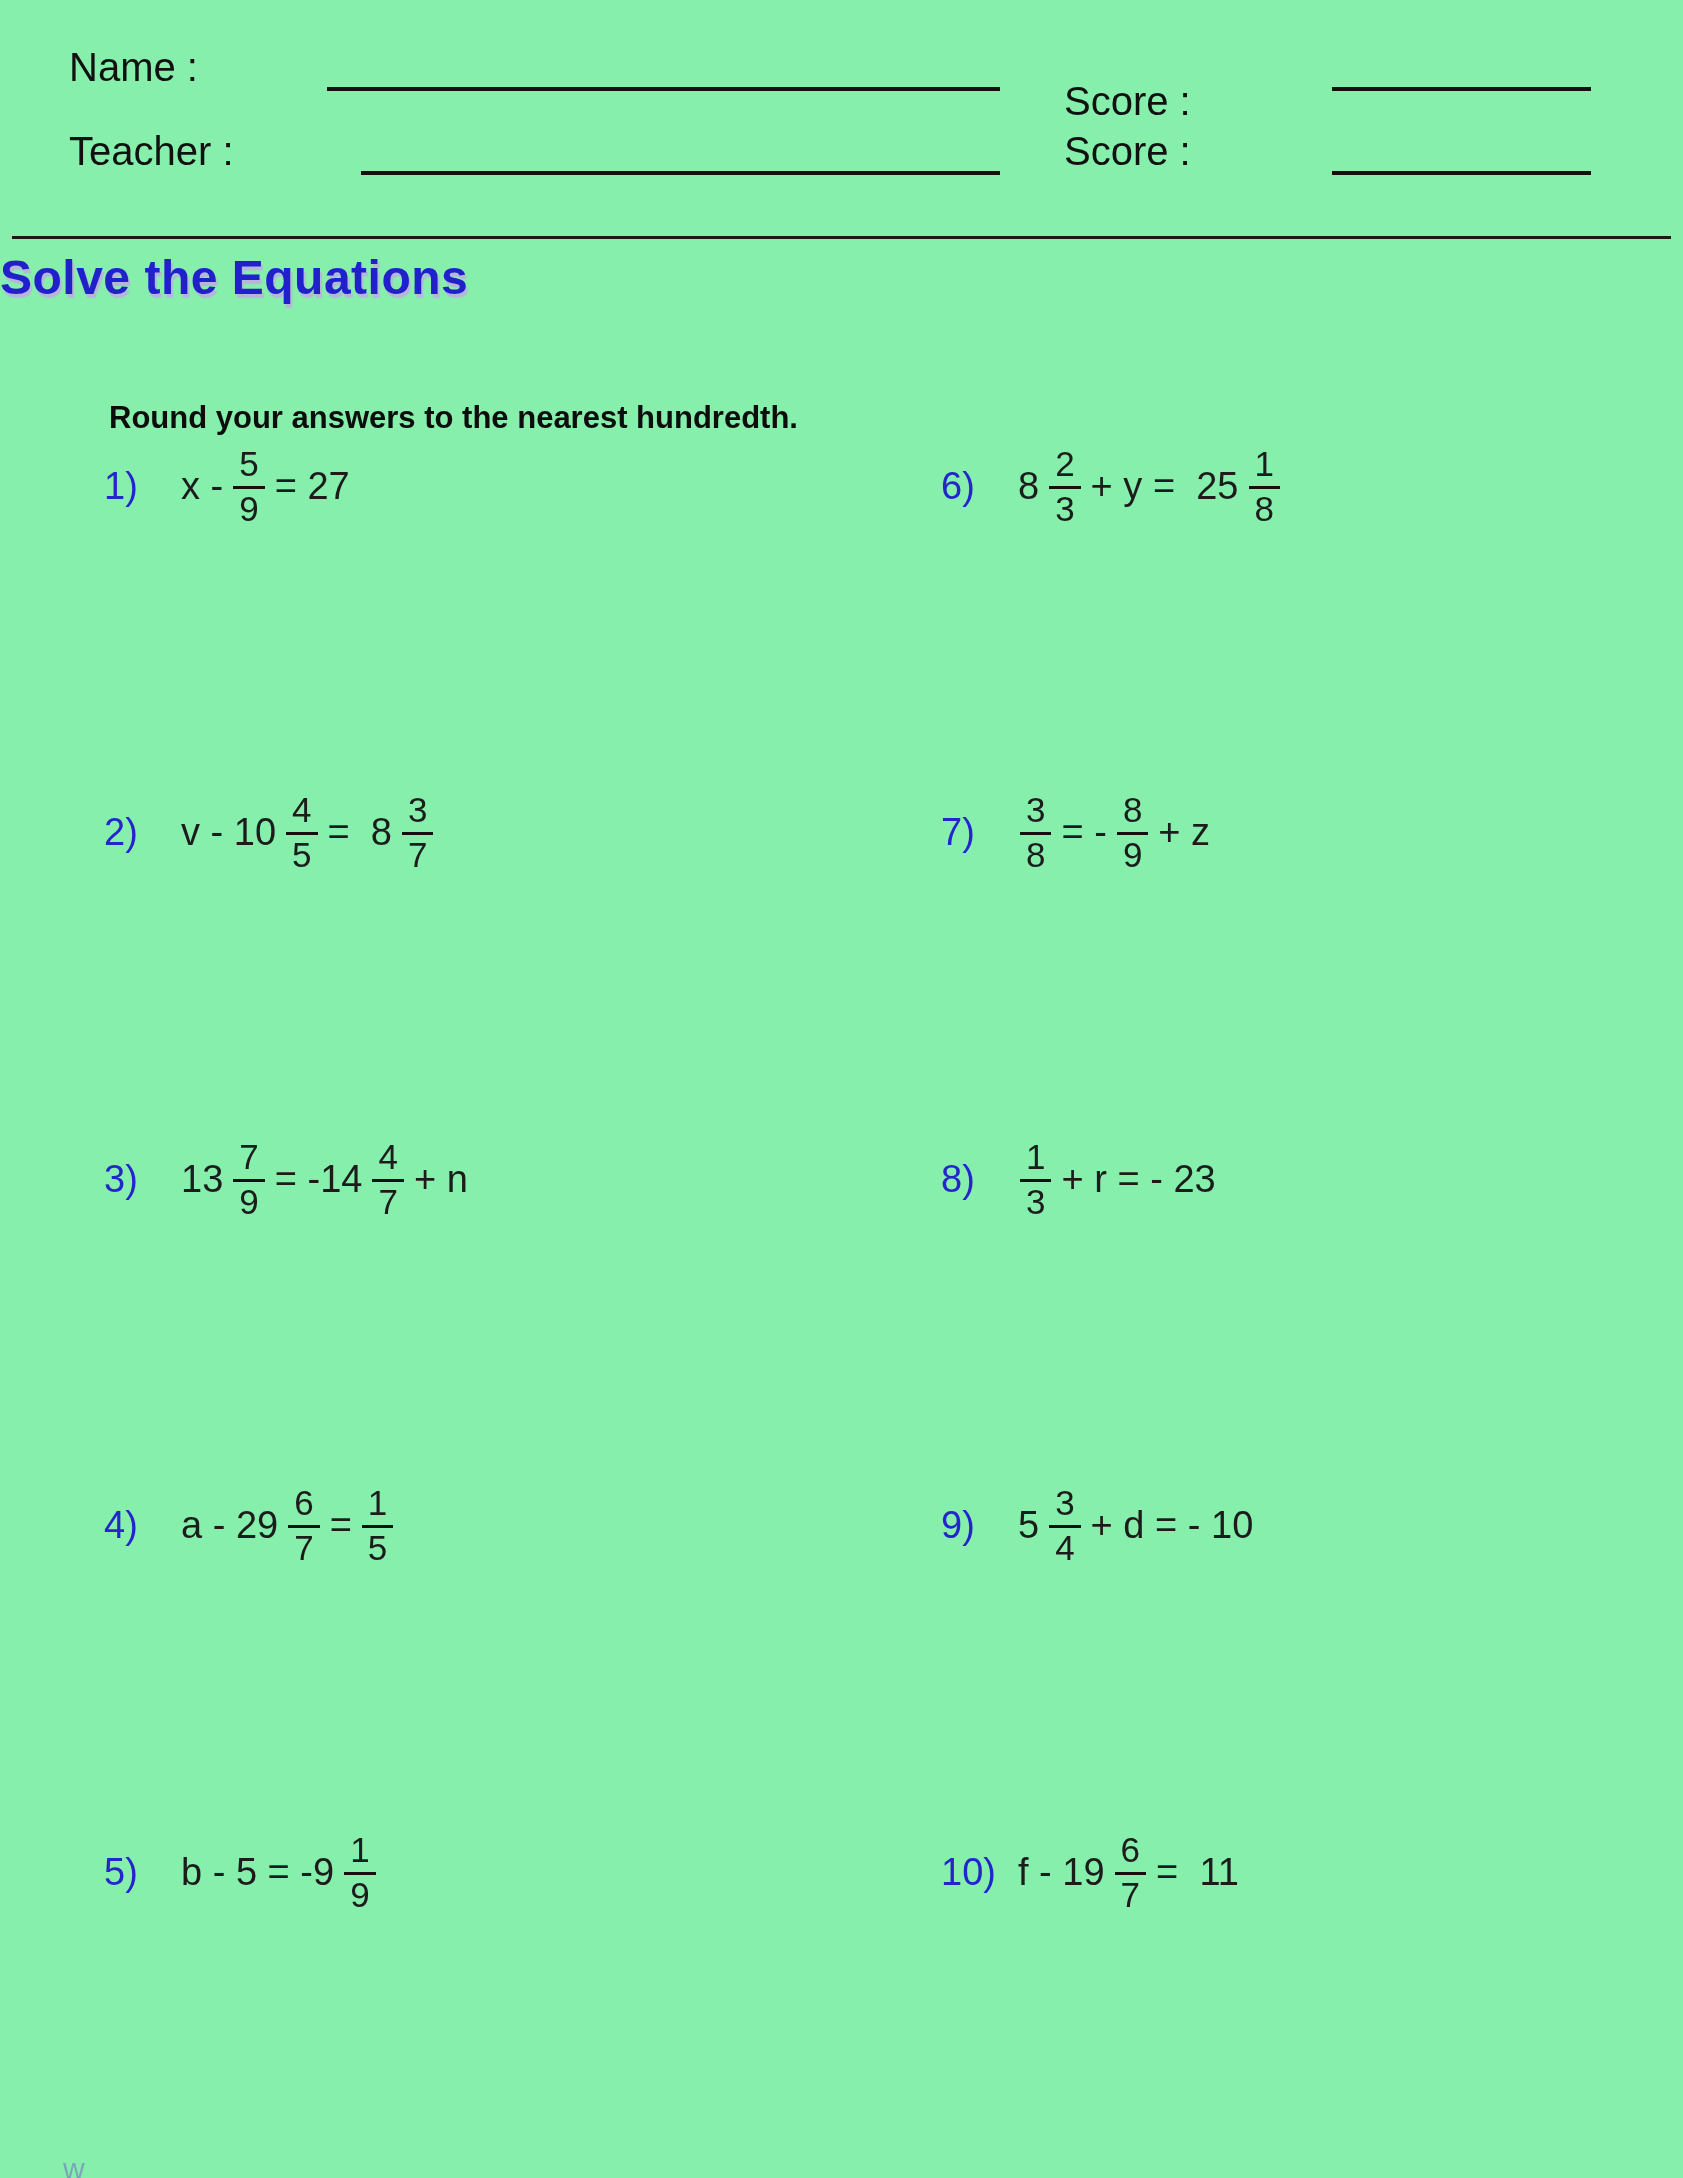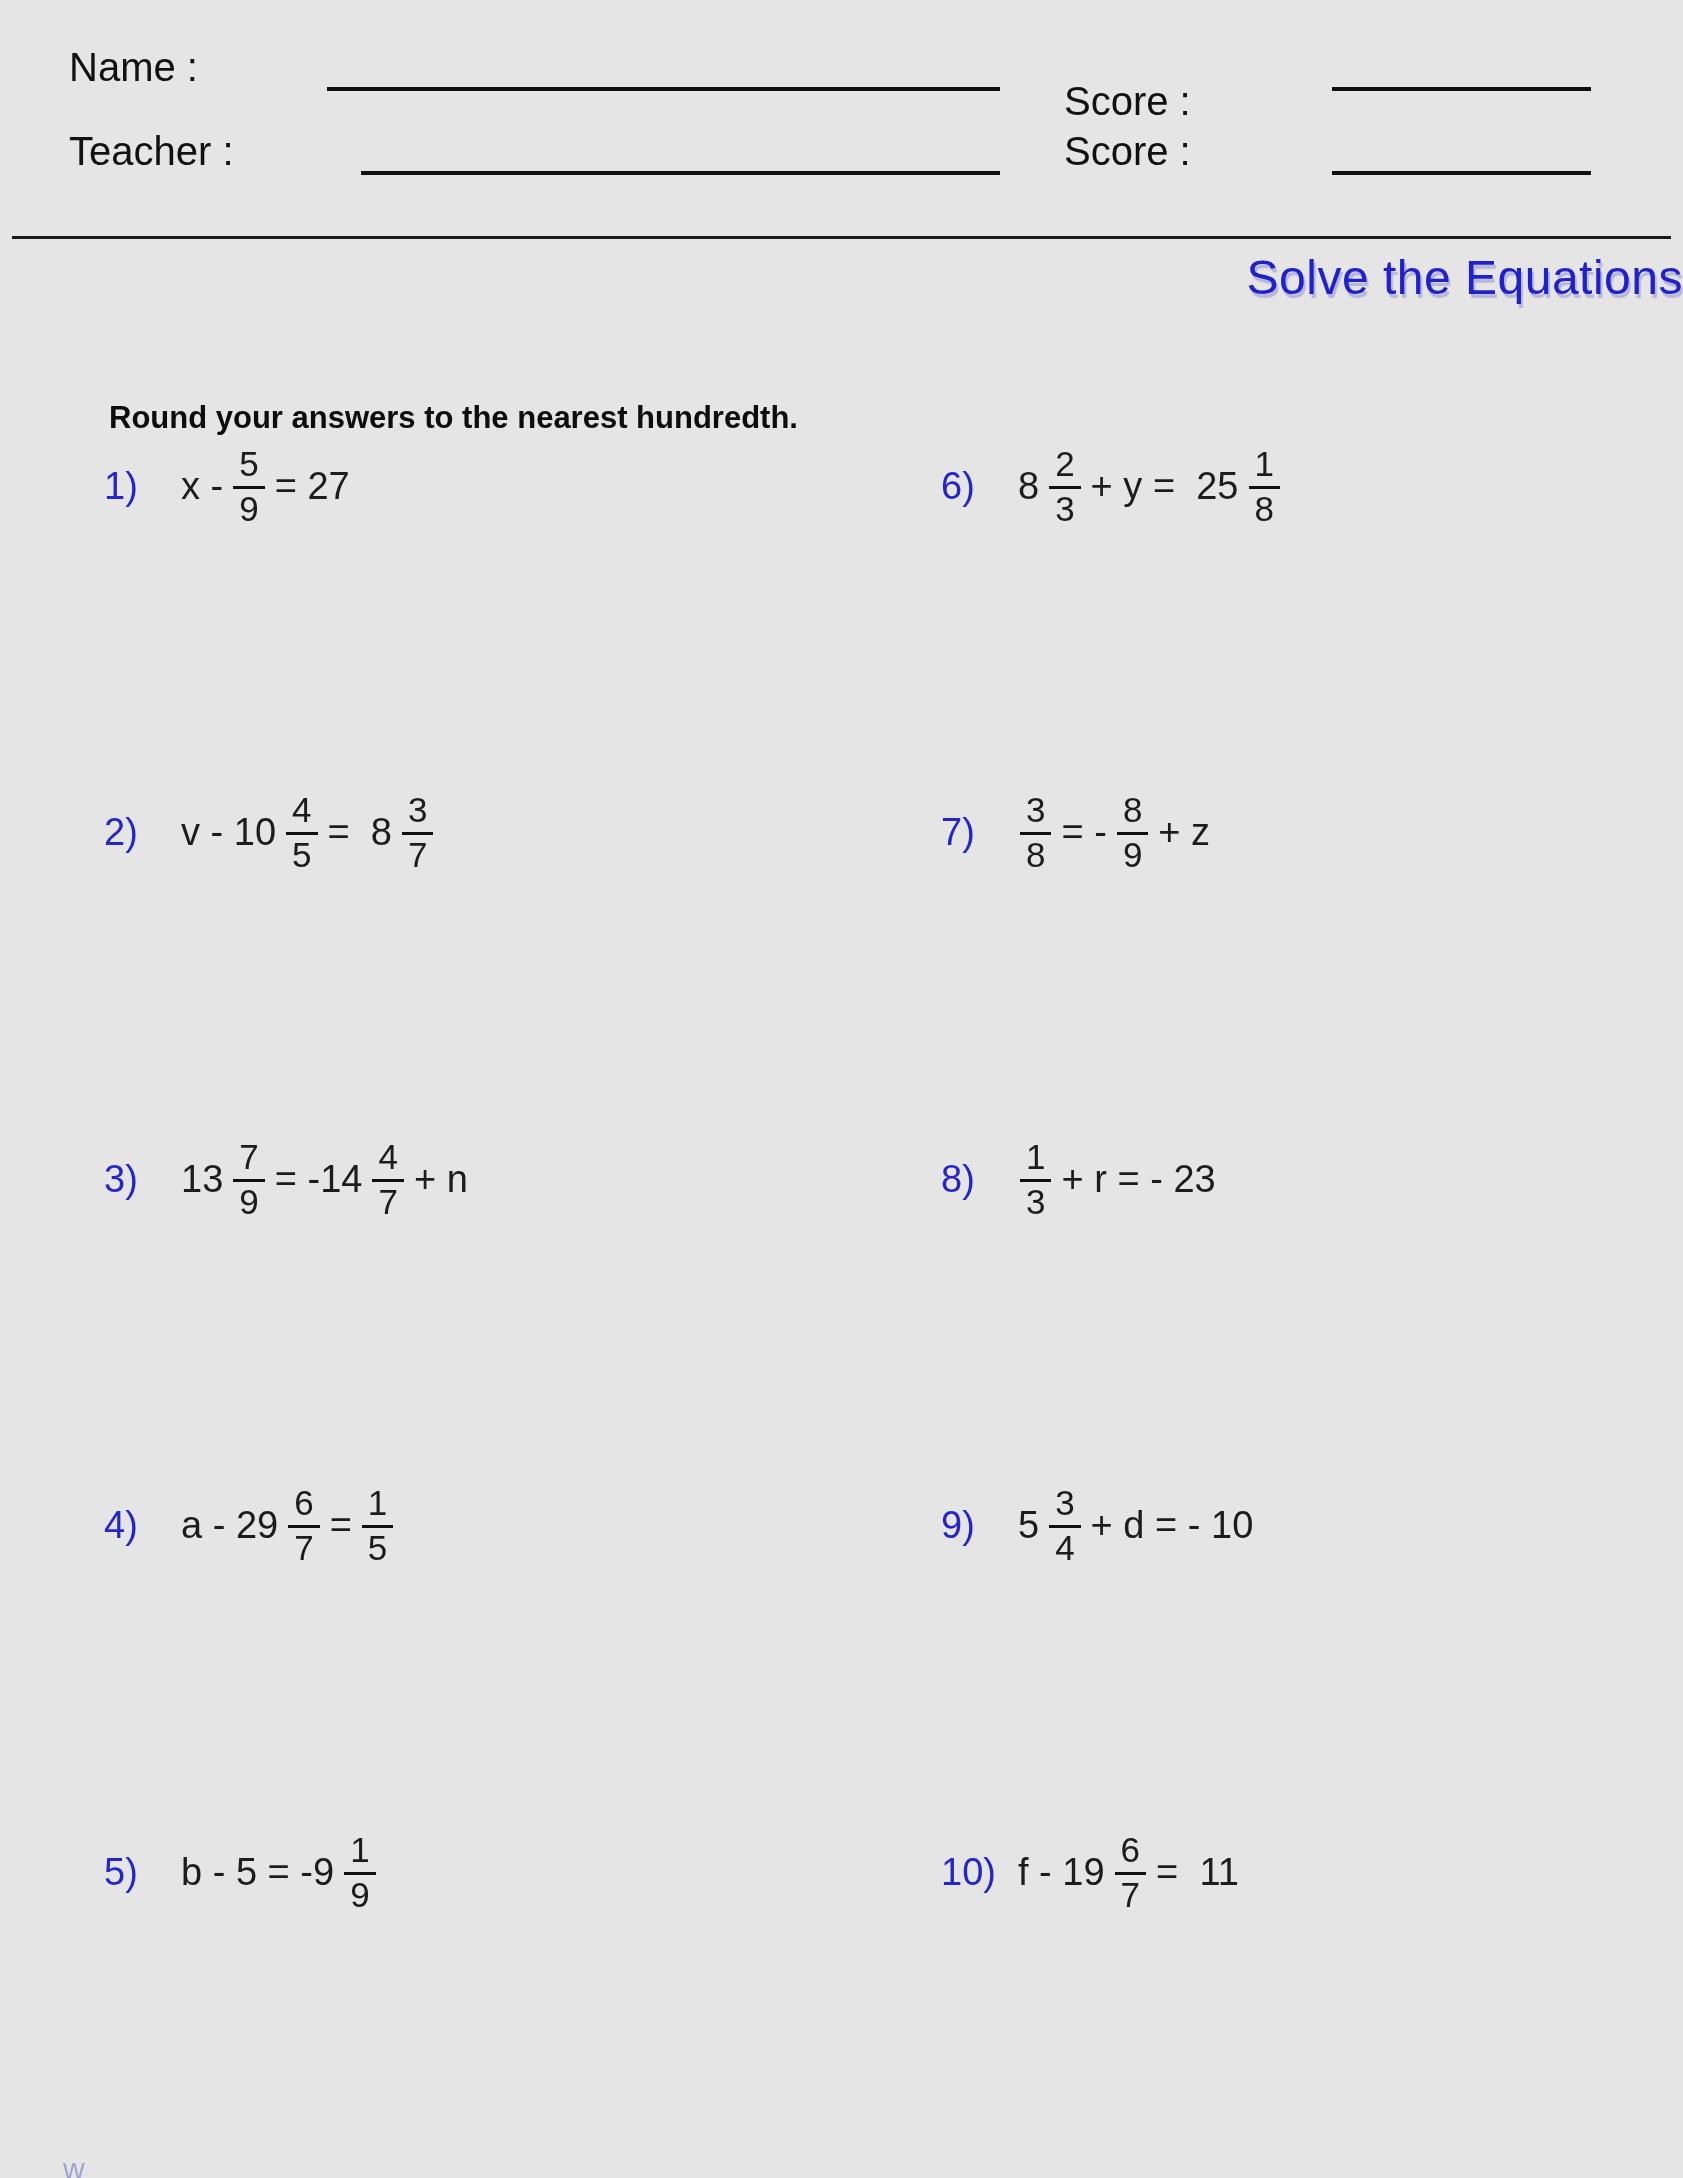--- a/index.html
+++ b/index.html
@@ -1,25 +1,25 @@
 <!DOCTYPE html>
 <html><head>
 <meta charset="utf-8">
 <style>
   html,body { margin:0; padding:0; background:#ffffff; }
   .page {
-    position:relative; width:1683px; height:2178px; background:#e5e5e5;
+    position:relative; width:1683px; height:2178px; background:#86efac;
     font-family:"Liberation Sans", sans-serif; color:#1c1c1c; overflow:hidden;
   }
   .hdr-label { position:absolute; font-size:40px; color:#111; }
   .fill-line { position:absolute; border-bottom:4px solid #111; height:0; }
   .divider { position:absolute; left:12px; right:12px; top:236px; border-bottom:3px solid #1a1a1a; }
   .title {
-    position:absolute; top:250px; left:0; width:100%; text-align:right;
-    font-size:48px; font-weight:normal; color:var(--title-blue,#2121cc);
+    position:absolute; top:250px; left:0; width:100%; text-align:left;
+    font-size:48px; font-weight:bold; color:var(--title-blue,#2121cc);
     text-shadow:2px 4px 1px var(--title-shadow,#b6b6da);
     letter-spacing:0.5px;
   }
   .instruction { position:absolute; left:109px; top:352px; font-size:31px; font-weight:bold; color:#0d0d0d;margin-top:48px; }
   .problem { position:absolute; display:flex; align-items:center; height:115px; }
   .pnum { flex:none; width:77px; font-size:38px; color:var(--num-blue,#2525cc); }
   .equation { display:inline-flex; align-items:center; font-size:38px; color:#1c1c1c; }
   .tok { white-space:pre; }
   .frac {
     display:inline-flex; flex-direction:column; align-items:center;

